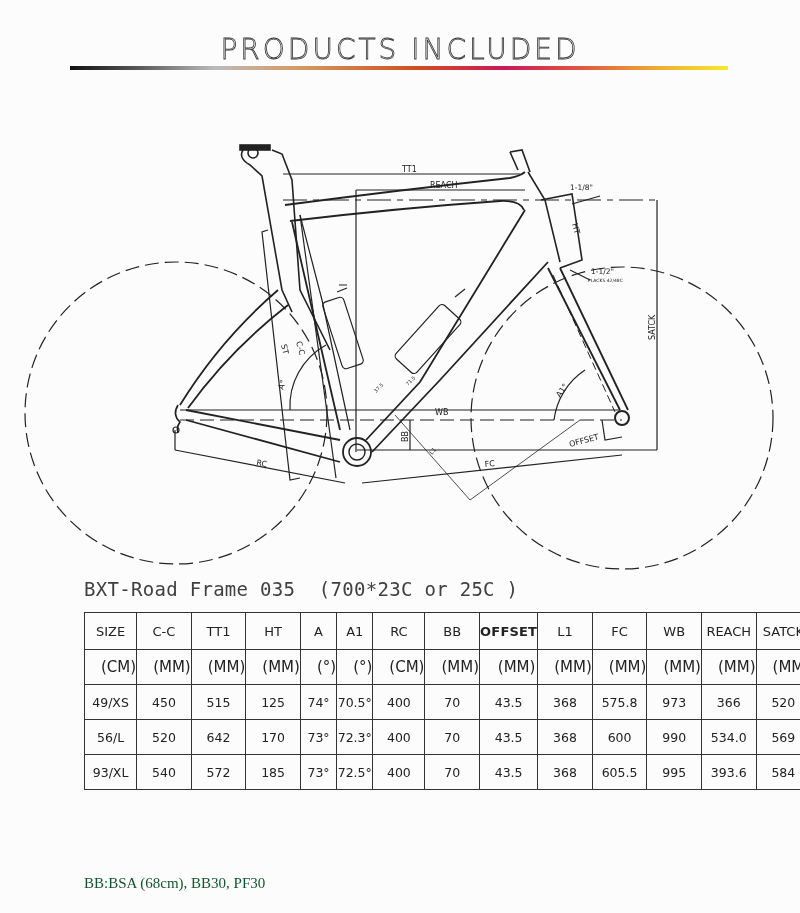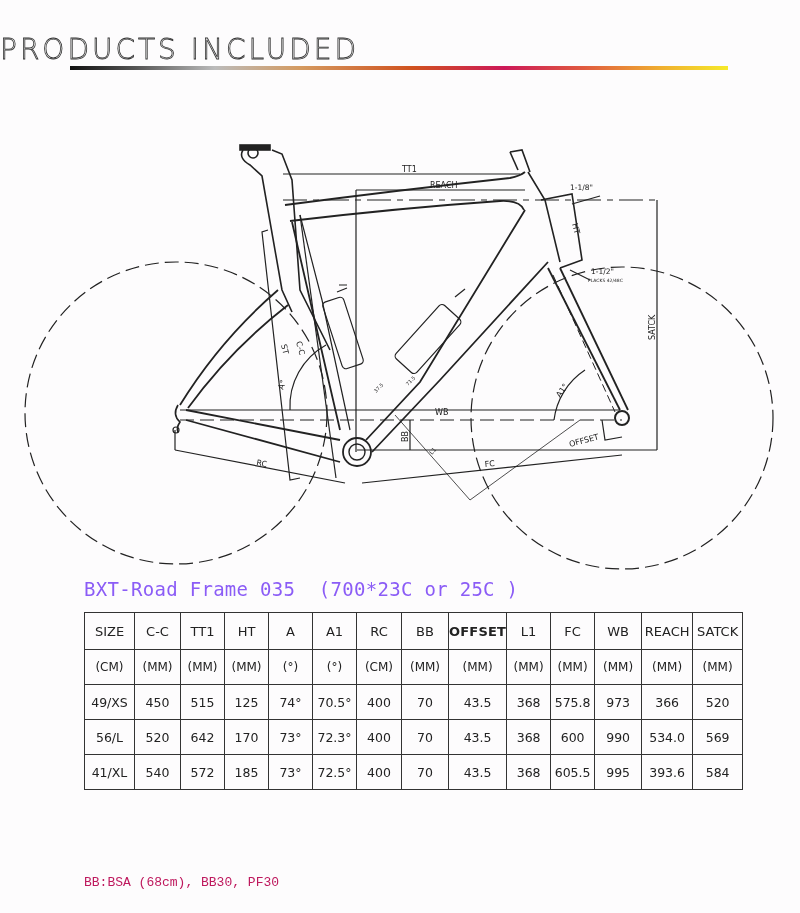--- a/index.html
+++ b/index.html
@@ -1,44 +1,44 @@
 <!DOCTYPE html>
 <html><head>
 <meta charset="utf-8">
 <style>
   html, body { margin: 0; padding: 0; background: #fdfcfd; }
   body { width: 800px; height: 913px; position: relative; overflow: hidden; font-family: "DejaVu Sans", sans-serif; color: #222; }
   .header-title {
-    position: absolute; left: 0; top: 33px; width: 800px; text-align: left;
+    position: absolute; left: 0; top: 33px; width: 800px; text-align: center;
     font-family: "DejaVu Sans", sans-serif; font-weight: 200; font-size: 28px; letter-spacing: 3px;
     color: #fff; -webkit-text-stroke: 0.8px #333; line-height: 34px;
   }
   .header-bar {
     position: absolute; left: 46px; top: 66px; width: 430px; height: 4px;
     background: linear-gradient(to right, #111 0%, #555 10%, #bbb 22%, #d49a60 35%, #d0521f 52%, #cc1858 66%, #e05a40 78%, #f0b030 90%, #f6ea2a 100%);
   }
   .diagram { position: absolute; left: 0; top: 100px; width: 800px; height: 480px; }
   .diagram svg text { font-family: "DejaVu Sans", sans-serif; fill: #222; }
   .table-title {
     position: absolute; left: 84px; top: 578px; font-family: "DejaVu Sans Mono", monospace;
-    font-size: 19px; color: #8b5cf6; white-space: pre; letter-spacing: 0.3px;
+    font-size: 19px; color: #404040; white-space: pre; letter-spacing: 0.3px;
   }
   table.geo {
     position: absolute; left: 84px; top: 612px; border-collapse: collapse;
     font-family: "DejaVu Sans", sans-serif; font-size: 12.5px; color: #222;
   }
   table.geo td {
     border: 1.5px solid #333; text-align: center; padding: 0; height: 34px; white-space: nowrap;
   }
   table.geo tr.hdr td { height: 36px; font-size: 13px; margin-top: 8px; }
-  table.geo tr.unit td { font-size: 12px; }
+  table.geo tr.unit td { font-size: 15px; padding-left: 16px; }
   table.geo td.small { font-size: 9px; font-weight: bold; letter-spacing: 0.2px; }
   .footnote {
-    position: absolute; left: 84px; top: 875px; font-family: Liberation Mono, monospace;
-    font-size: 13px; color: #be185d; white-space: pre;
+    position: absolute; left: 84px; top: 875px; font-family: Liberation Serif, serif;
+    font-size: 15px; color: #14532d; white-space: pre;
   }
 </style>
 </head>
 <body>
 
 <div>
   <div class="header-title">PRODUCTS INCLUDED</div>
   <div class="header-bar" style="left:70px;width:658px;"></div>
 </div>
 
@@ -220,21 +220,21 @@
     <td>400</td>
     <td>70</td>
     <td>43.5</td>
     <td>368</td>
     <td>600</td>
     <td>990</td>
     <td>534.0</td>
     <td>569</td>
   </tr>
   <tr>
-    <td>41/XL</td>
+    <td>93/XL</td>
     <td>540</td>
     <td>572</td>
     <td>185</td>
     <td>73°</td>
     <td>72.5°</td>
     <td>400</td>
     <td>70</td>
     <td>43.5</td>
     <td>368</td>
     <td>605.5</td>

